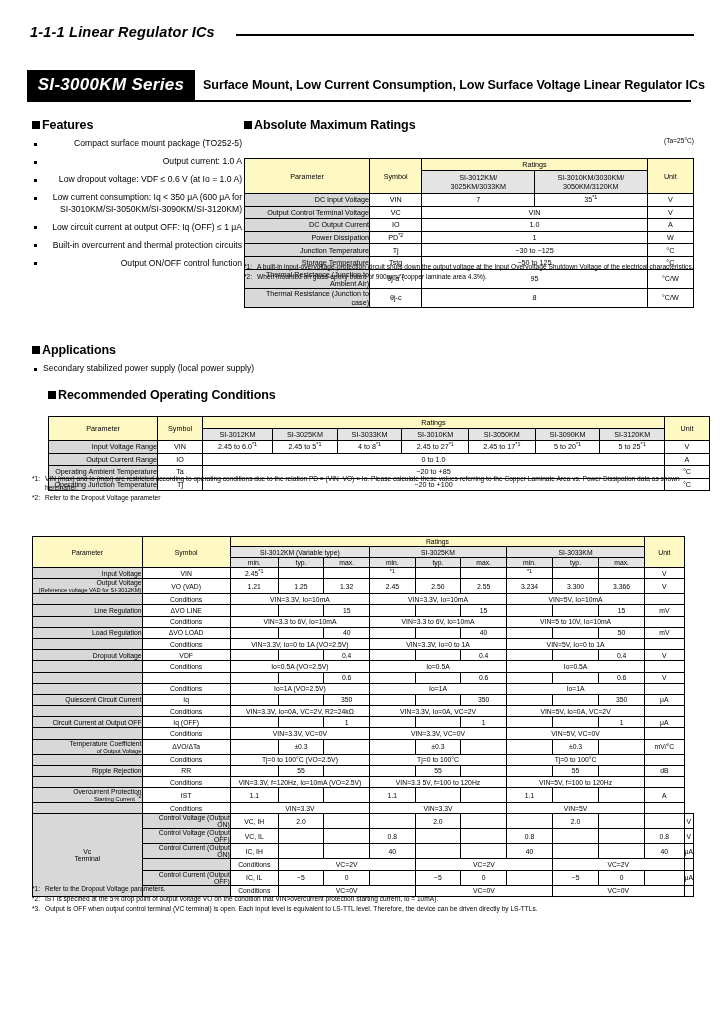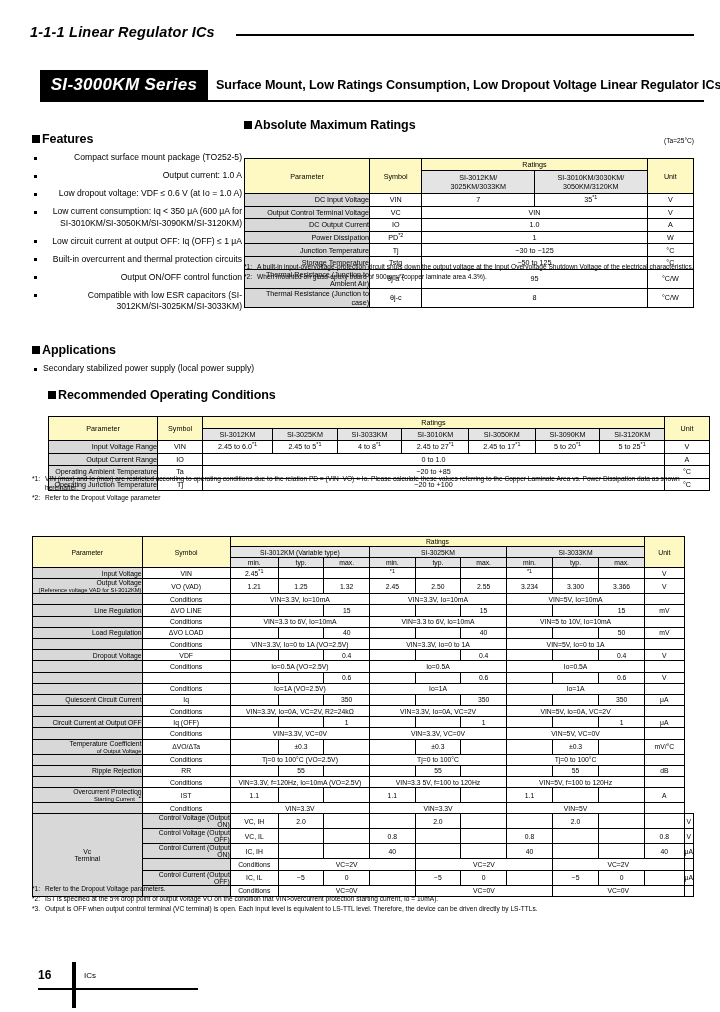--- a/index.html
+++ b/index.html
@@ -15,40 +15,40 @@
   .hdr{position:absolute;left:30px;top:22px;width:664px;height:22px;}
   .hdr-title{
     font-style:italic;font-weight:bold;font-size:14.5px;letter-spacing:.2px;
     white-space:nowrap;display:inline-block;vertical-align:middle;
   }
   .hdr-rule{
     position:absolute;left:206px;top:12px;right:0;height:2px;background:#000;
   }
 
   
-  .titlebar{position:absolute;left:40px;top:70px;width:664px;height:30px;}
+  .titlebar{position:absolute;left:27px;top:70px;width:664px;height:30px;}
   .tb-black{
     position:absolute;left:0;top:0;width:168px;height:30px;background:#000;
     color:#fff;font-weight:bold;font-size:17px;font-style:italic;
     display:flex;align-items:center;justify-content:center;letter-spacing:.3px;
   }
   .tb-text{
     position:absolute;left:176px;top:0;height:30px;display:flex;align-items:center;
     font-weight:bold;font-size:12.6px;white-space:nowrap;letter-spacing:-.1px;
   }
   .tb-underline{position:absolute;left:0;top:30px;width:664px;height:2px;background:#000;}
 
   
   .sec{
     font-weight:bold;font-size:12.5px;white-space:nowrap;letter-spacing:-.1px;
   }
   .sec .sq{display:inline-block;width:8px;height:8px;background:#000;margin-right:2px;}
 
   
-  .feat{position:absolute;left:32px;top:118px;width:210px;margin-top:14px;}
+  .feat{position:absolute;left:32px;top:118px;width:210px;}
   .feat ul{margin:6px 0 0 0;padding:0;list-style:none;text-align:right;}
   .feat li{
     position:relative;padding-left:11px;margin-bottom:6.5px;
     font-size:8.6px;line-height:11.5px;
   }
   .feat li:before{
     content:"";position:absolute;left:2px;top:4.5px;width:3px;height:3px;background:#000;
   }
   .apps{position:absolute;left:32px;top:343px;width:230px;}
   .apps ul{margin:6px 0 0 0;padding:0;list-style:none;}
@@ -101,35 +101,34 @@
 
 <div class="page">
 
   <div class="hdr">
     <span class="hdr-title">1-1-1  Linear Regulator ICs</span>
     <span class="hdr-rule"></span>
   </div>
 
   <div class="titlebar">
     <div class="tb-black">SI-3000KM Series</div>
-    <div class="tb-text">Surface Mount, Low Ratings Consumption, Low Dropout Voltage Linear Regulator ICs</div>
+    <div class="tb-text">Surface Mount, Low Current Consumption, Low Surface Voltage Linear Regulator ICs</div>
     <div class="tb-underline"></div>
   </div>
 
   <div class="feat">
     <div class="sec"><span class="sq"></span><span>Features</span></div>
     <ul id="feature-list">
         <li>Compact surface mount package (TO252-5)</li>
         <li>Output current: 1.0 A</li>
         <li>Low dropout voltage: VDF ≤ 0.6 V (at Io = 1.0 A)</li>
         <li>Low current consumption: Iq &lt; 350 μA (600 μA for SI-3010KM/SI-3050KM/SI-3090KM/SI-3120KM)</li>
         <li>Low circuit current at output OFF: Iq (OFF) ≤ 1 μA</li>
         <li>Built-in overcurrent and thermal protection circuits</li>
         <li>Output ON/OFF control function</li>
-        <li>Compatible with low ESR capacitors (SI-3012KM/SI-3025KM/SI-3033KM)</li>
       </ul>
   </div>
 
   <div class="apps">
     <div class="sec"><span class="sq"></span><span>Applications</span></div>
     <ul id="app-list">
         <li>Secondary stabilized power supply (local power supply)</li>
       </ul>
   </div>
 
@@ -596,20 +595,14 @@
           </tr>
         </tbody>
       </table>
   </div>
   <div class="ec-foot foot" id="ec-foot">
       <span class="fl"><span class="fn">*1:</span>Refer to the Dropout Voltage parameters.</span>
       <span class="fl"><span class="fn">*2:</span>IST is specified at the 5% drop point of output voltage VO on the condition that VIN&gt;overcurrent protection starting current,  Io = 10mA).</span>
       <span class="fl"><span class="fn">*3.</span>Output is OFF when output control terminal (VC terminal) is open. Each input level is equivalent to LS-TTL level. Therefore, the device can be driven directly by LS-TTLs.</span>
     </div>
 
-  <div class="pfoot">
-    <div class="pf-num">16</div>
-    <div class="pf-rule"></div>
-    <div class="pf-bar"></div>
-    <div class="pf-lbl">ICs</div>
-  </div>
 
 </div>
 
 </body></html>

